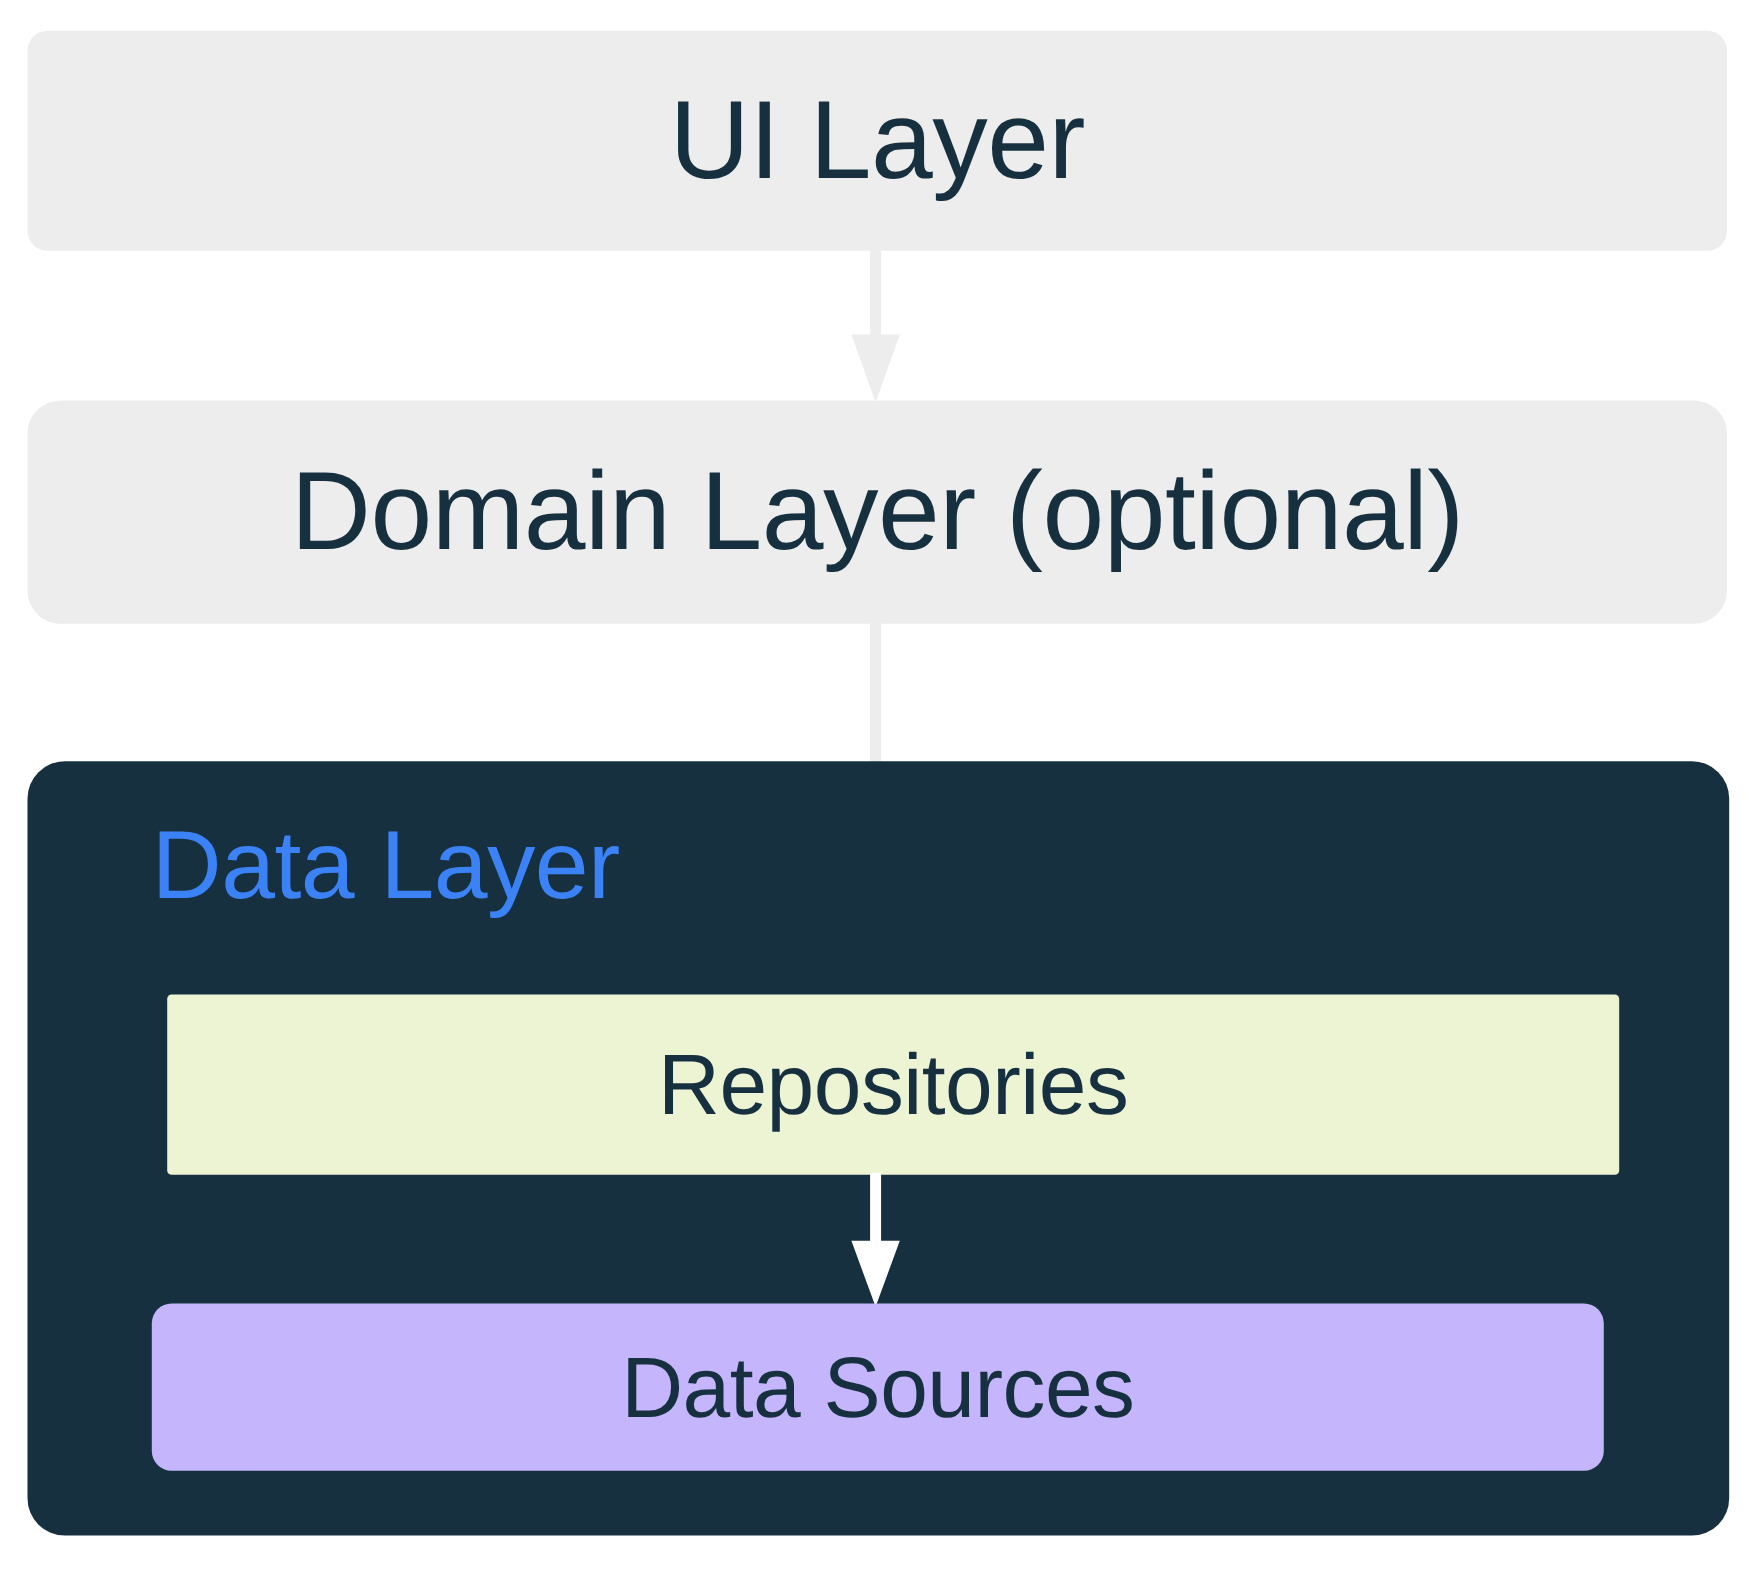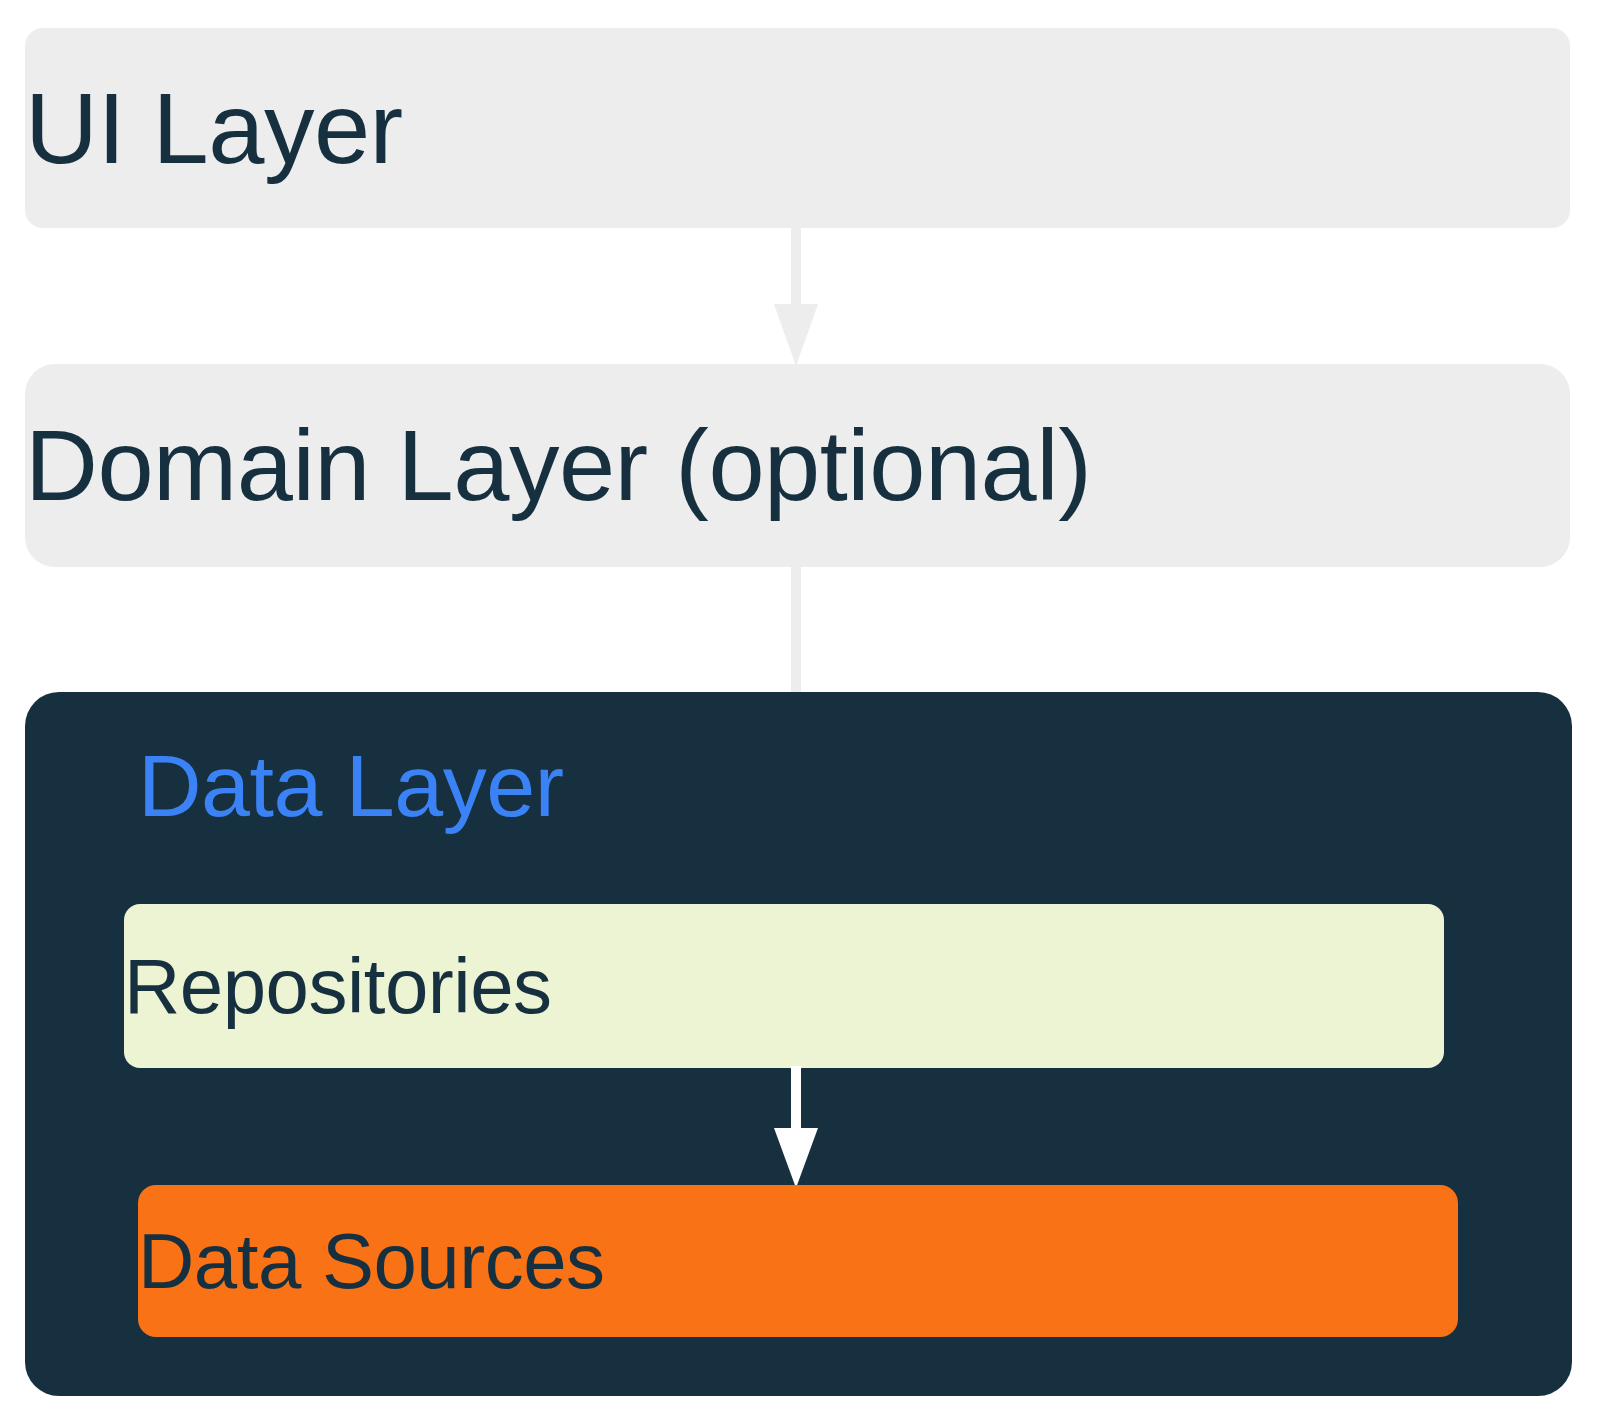--- a/index.html
+++ b/index.html
@@ -17,20 +17,21 @@
     background: #ffffff;
     overflow: hidden;
   }
 
   
   .layer-box {
     position: absolute;
     box-sizing: border-box;
     display: flex;
     align-items: center;
+    justify-content: center;
   }
 
   .layer-label {
     font-family: "Liberation Sans", sans-serif;
     font-weight: 400;
     white-space: nowrap;
     letter-spacing: -0.5px;
   }
 
   
@@ -81,40 +82,40 @@
     font-size: 88px;
     line-height: 1;
     font-family: "Liberation Sans", sans-serif;
     font-weight: 400;
     letter-spacing: -0.5px;
     white-space: nowrap;
   }
 
   
   #repositories-box {
-    left: 124px;
+    left: 152px;
     top: 904px;
     width: 1320px;
     height: 164px;
     background: #edf4d4;
-    border-radius: 16px;
+    border-radius: 4px;
   }
   #repositories-box .layer-label {
     color: #17303f;
     font-size: 78px;
     line-height: 1;
   }
 
   
   #data-sources-box {
     left: 138px;
     top: 1185px;
     width: 1320px;
     height: 152px;
-    background: #f97316;
+    background: #c4b5fd;
     border-radius: 18px;
   }
   #data-sources-box .layer-label {
     color: #17303f;
     font-size: 78px;
     line-height: 1;
   }
 
   
   .arrow {

